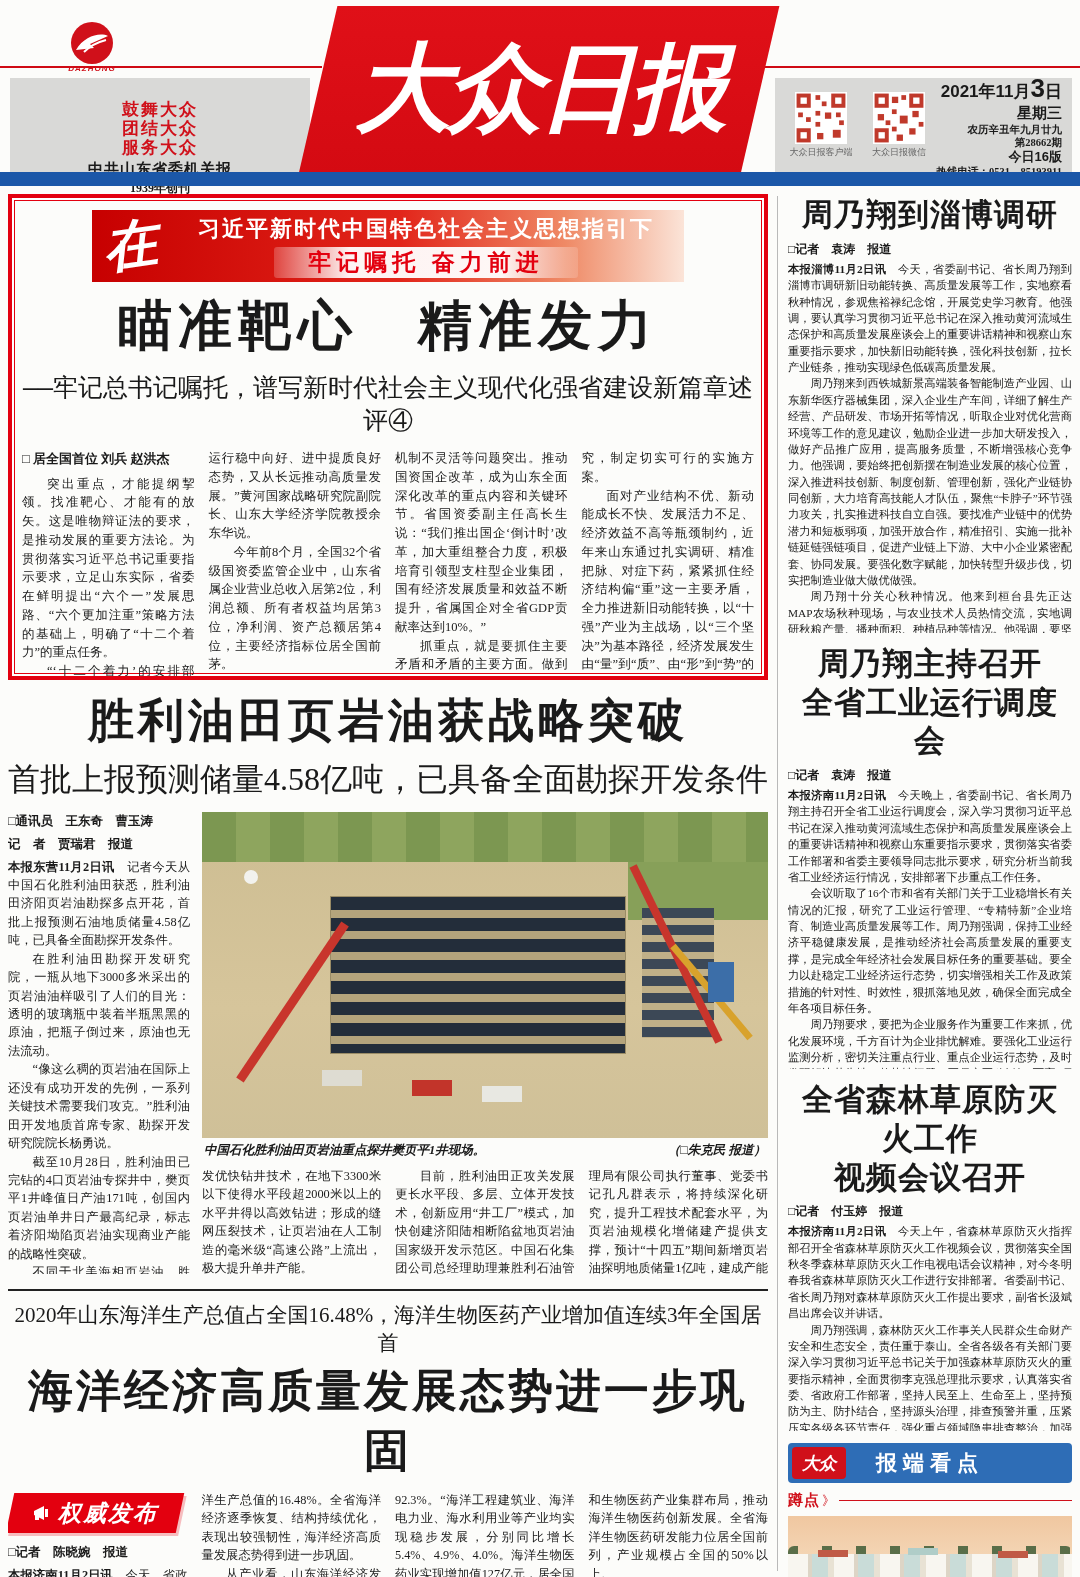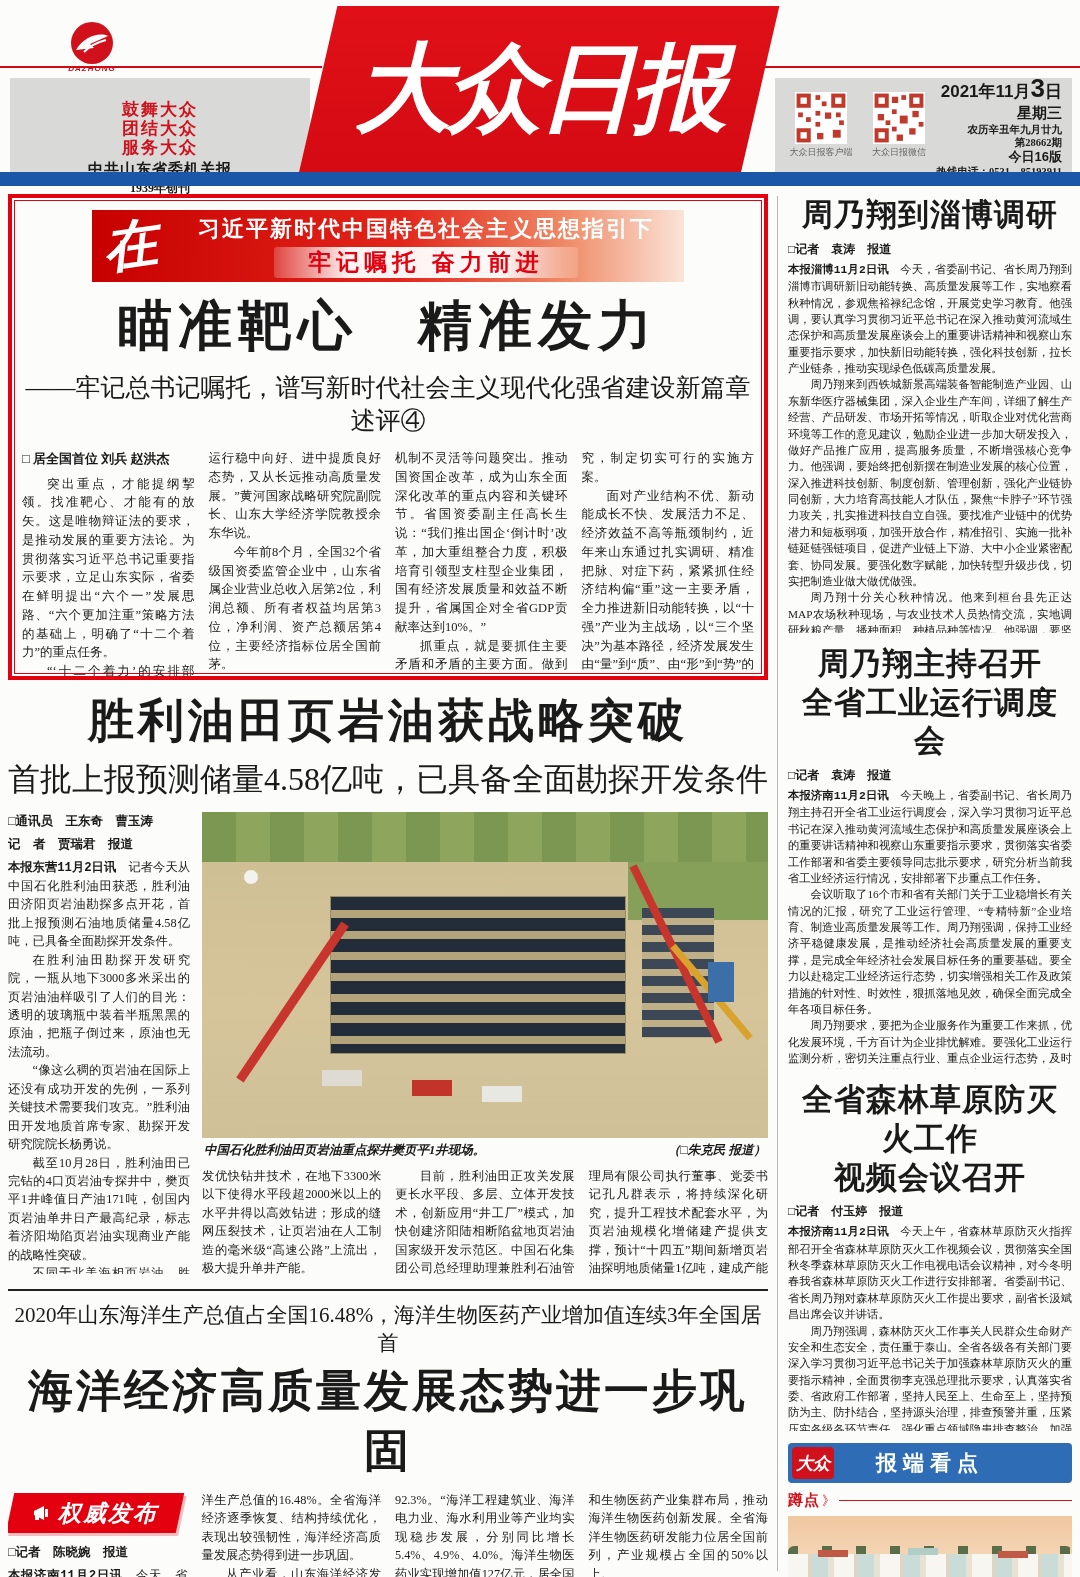--- a/index.html
+++ b/index.html
@@ -63,27 +63,27 @@
     display:flex; }
   .banner-zai { width:76px; display:flex; align-items:center; justify-content:center;
     color:#fff; font:italic 900 54px "Liberation Serif",serif; transform:rotate(-8deg); }
   .banner-right { flex:1; display:flex; flex-direction:column; align-items:center; justify-content:center; }
   .banner-l1 { color:#fff; font:700 22px "Liberation Sans",sans-serif; letter-spacing:2px; }
   .banner-l2 { margin-top:3px; padding:0 34px; border-radius:3px;
     background:linear-gradient(90deg,rgba(255,255,255,.2),rgba(255,255,255,.95) 25%,rgba(255,255,255,.95) 75%,rgba(255,255,255,.15));
     color:#e3000f; font:900 23px "Liberation Sans",sans-serif; letter-spacing:5px; }
   .lead-headline { text-align:center; font:900 54px "Liberation Sans",sans-serif;
     letter-spacing:6px; margin:2px 0 8px; }
-  .lead-subhead { text-align:center; font-size:25px; margin-bottom:12px; letter-spacing:0px; }
+  .lead-subhead { text-align:center; font-size:25px; margin-bottom:12px; letter-spacing:0px;font-family:Liberation Mono, monospace; }
   .lead-body { column-count:4; column-gap:14px; height:296px; overflow:hidden;
     font-size:12.5px; line-height:1.5; text-align:justify; }
   .byline-lead { font-weight:700; font-size:13px; margin-bottom:6px; }
   p.para { margin:0; text-indent:2em; }
   p.noindent { text-indent:0; }
-  b.dateline { font-family:Liberation Mono, monospace; }
+  b.dateline { font-family:Liberation Serif, serif; }
   
   .oil { margin-top:10px; }
   .oil-headline { text-align:center; font:900 46px "Liberation Sans",sans-serif; letter-spacing:4px; }
   .oil-subhead { text-align:center; font-size:32px; margin:6px 0 10px; }
   .oil-row { display:flex; gap:12px; }
   .oil-left { width:182px; height:462px; overflow:hidden; font-size:12.3px; line-height:1.5; text-align:justify; }
   .oil-byline { font-size:12.5px; font-weight:700; margin-bottom:4px; }
   .oil-right { width:566px; }
   .photo-oil { position:relative; width:566px; height:326px; overflow:hidden;
     background:linear-gradient(180deg,#cdbd92 0%,#d6c59b 60%,#cfc098 100%); }
@@ -127,21 +127,21 @@
   
   .r-article { margin-bottom:12px; }
   .r-title { text-align:center; font:900 31px "Liberation Sans",sans-serif; letter-spacing:1px; line-height:1.25; }
   .r-byline { font-size:12px; font-weight:700; margin:6px 0 3px; }
   .r-body { font-size:11.3px; line-height:1.45; text-align:justify; overflow:hidden; }
   .r-body-1 { height:372px; } .r-body-2 { height:282px; } .r-body-3 { height:208px; }
   
   .hl { margin-top:6px; }
   .hl-bar { position:relative; height:40px; background:#2e6db6; border-radius:4px;
     display:flex; align-items:center; justify-content:center; }
-  .hl-logo { position:absolute; left:4px; top:4px; width:42px; height:32px; background:#d0101a;
+  .hl-logo { position:absolute; left:4px; top:4px; width:54px; height:32px; background:#d0101a;
     border-radius:4px; color:#fff; display:flex; align-items:center; justify-content:center;
     font:italic 900 17px "Liberation Serif",serif; }
   .hl-title { color:#fff; font:900 21px "Liberation Sans",sans-serif; letter-spacing:6px; }
   .hl-label { display:flex; align-items:center; margin:8px 0 6px; }
   .hl-label b { color:#d0101a; font:900 15px "Liberation Sans",sans-serif; letter-spacing:1px; }
   .hl-label .chev { color:#d0101a; font-size:13px; margin:0 4px 0 2px; }
   .hl-label .line { flex:1; height:1px; background:#d0101a; }
   .photo-sea { position:relative; width:284px; height:168px; overflow:hidden;
     background:linear-gradient(180deg,#f0c7a0 0%,#f5dabb 32%,#ecd6bd 45%,#e9cba6 70%,#e6c3a4 100%); }
   .sea-town { position:absolute; left:0; right:0; top:38px; height:40px;

